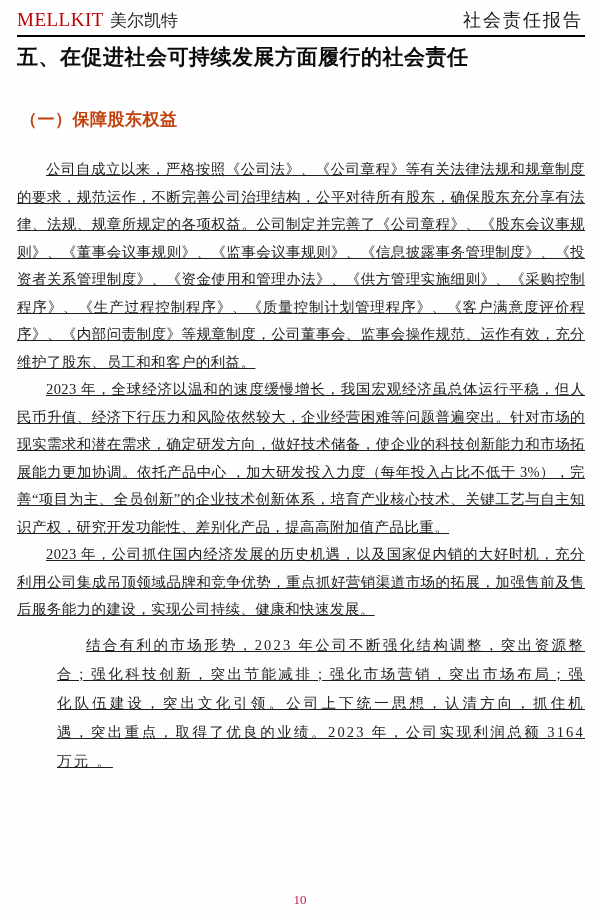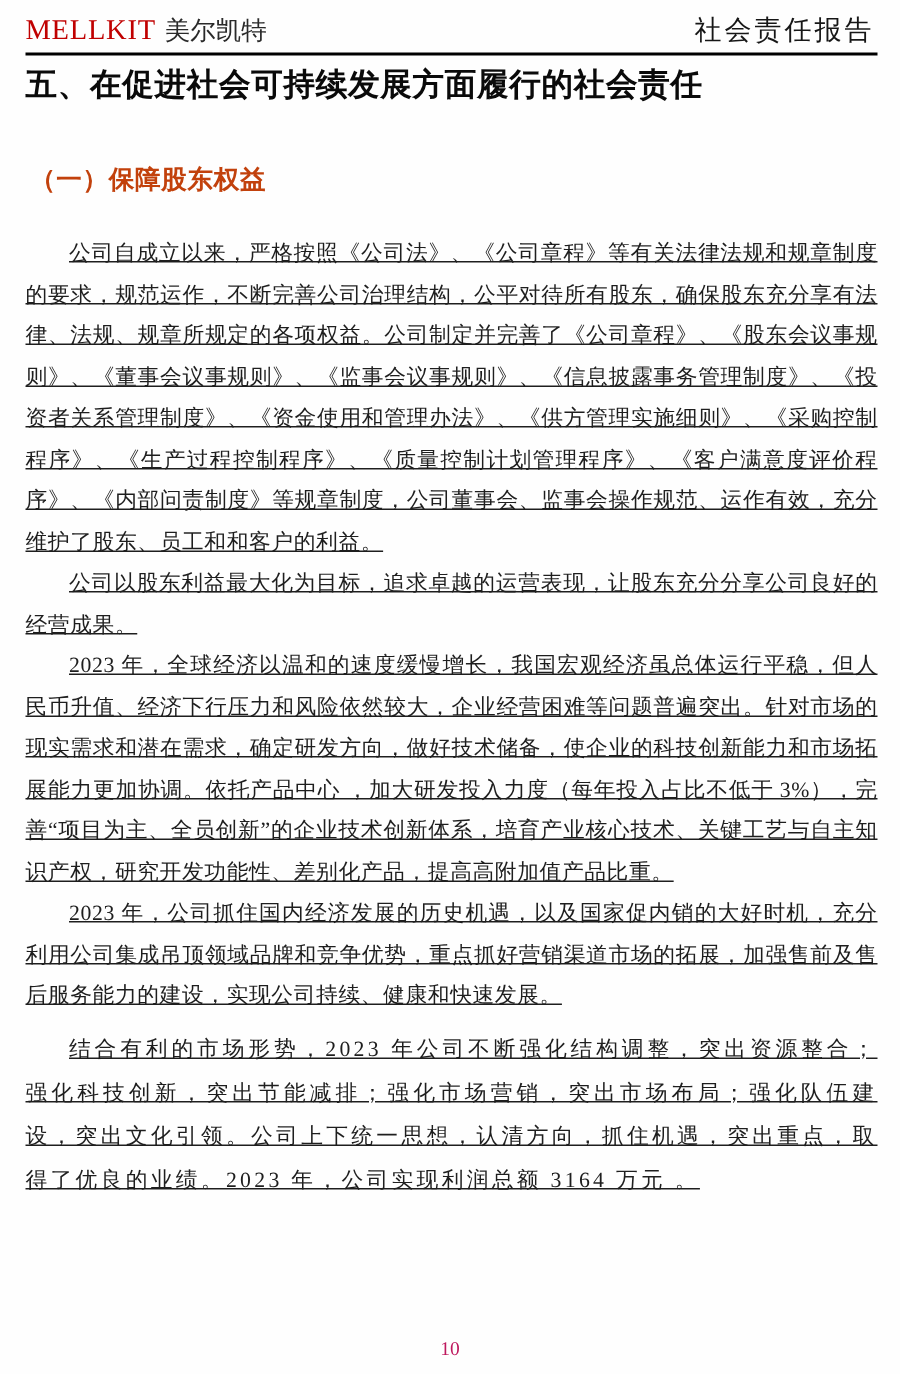--- a/index.html
+++ b/index.html
@@ -74,20 +74,21 @@
     color: #1e1e1e;
     line-height: 27.5px;
     letter-spacing: 0.4px;
     text-indent: 2em;
     text-align: justify;
   }
   .body-text p.wide-tracking {
     margin-top: 7px;
     letter-spacing: 2.2px;
     line-height: 29px;
+    margin-left: 40px;
   }
   .footer {
     position: absolute;
     left: 0; bottom: 8px;
     width: 600px;
     text-align: center;
   }
   .page-number {
     font-family: "Liberation Serif", serif;
     font-size: 13px;
@@ -107,21 +108,20 @@
   </div>
 
   <hr class="header-rule">
 
   <h1 class="section-title">五、在促进社会可持续发展方面履行的社会责任</h1>
 
   <h2 class="subsection-title">（一）保障股东权益</h2>
 
   <div class="body-text">
     <p>公司自成立以来，严格按照《公司法》、《公司章程》等有关法律法规和规章制度的要求，规范运作，不断完善公司治理结构，公平对待所有股东，确保股东充分享有法律、法规、规章所规定的各项权益。公司制定并完善了《公司章程》、《股东会议事规则》、《董事会议事规则》、《监事会议事规则》、《信息披露事务管理制度》、《投资者关系管理制度》、《资金使用和管理办法》、《供方管理实施细则》、《采购控制程序》、《生产过程控制程序》、《质量控制计划管理程序》、《客户满意度评价程序》、《内部问责制度》等规章制度，公司董事会、监事会操作规范、运作有效，充分维护了股东、员工和和客户的利益。</p>
-    <p>公司以股东利益最大化为目标，追求卓越的运营表现，让股东充分分享公司良好的经营成果。</p>
     <p>2023 年，全球经济以温和的速度缓慢增长，我国宏观经济虽总体运行平稳，但人民币升值、经济下行压力和风险依然较大，企业经营困难等问题普遍突出。针对市场的现实需求和潜在需求，确定研发方向，做好技术储备，使企业的科技创新能力和市场拓展能力更加协调。依托产品中心 ，加大研发投入力度（每年投入占比不低于 3%），完善“项目为主、全员创新”的企业技术创新体系，培育产业核心技术、关键工艺与自主知识产权，研究开发功能性、差别化产品，提高高附加值产品比重。</p>
     <p>2023 年，公司抓住国内经济发展的历史机遇，以及国家促内销的大好时机，充分利用公司集成吊顶领域品牌和竞争优势，重点抓好营销渠道市场的拓展，加强售前及售后服务能力的建设，实现公司持续、健康和快速发展。</p>
     <p class="wide-tracking">结合有利的市场形势，2023 年公司不断强化结构调整，突出资源整合；强化科技创新，突出节能减排；强化市场营销，突出市场布局；强化队伍建设，突出文化引领。公司上下统一思想，认清方向，抓住机遇，突出重点，取得了优良的业绩。2023 年，公司实现利润总额 3164 万元 。</p>
   </div>
 
   <div class="footer">
     <span class="page-number">10</span>
   </div>
 
 </div>

